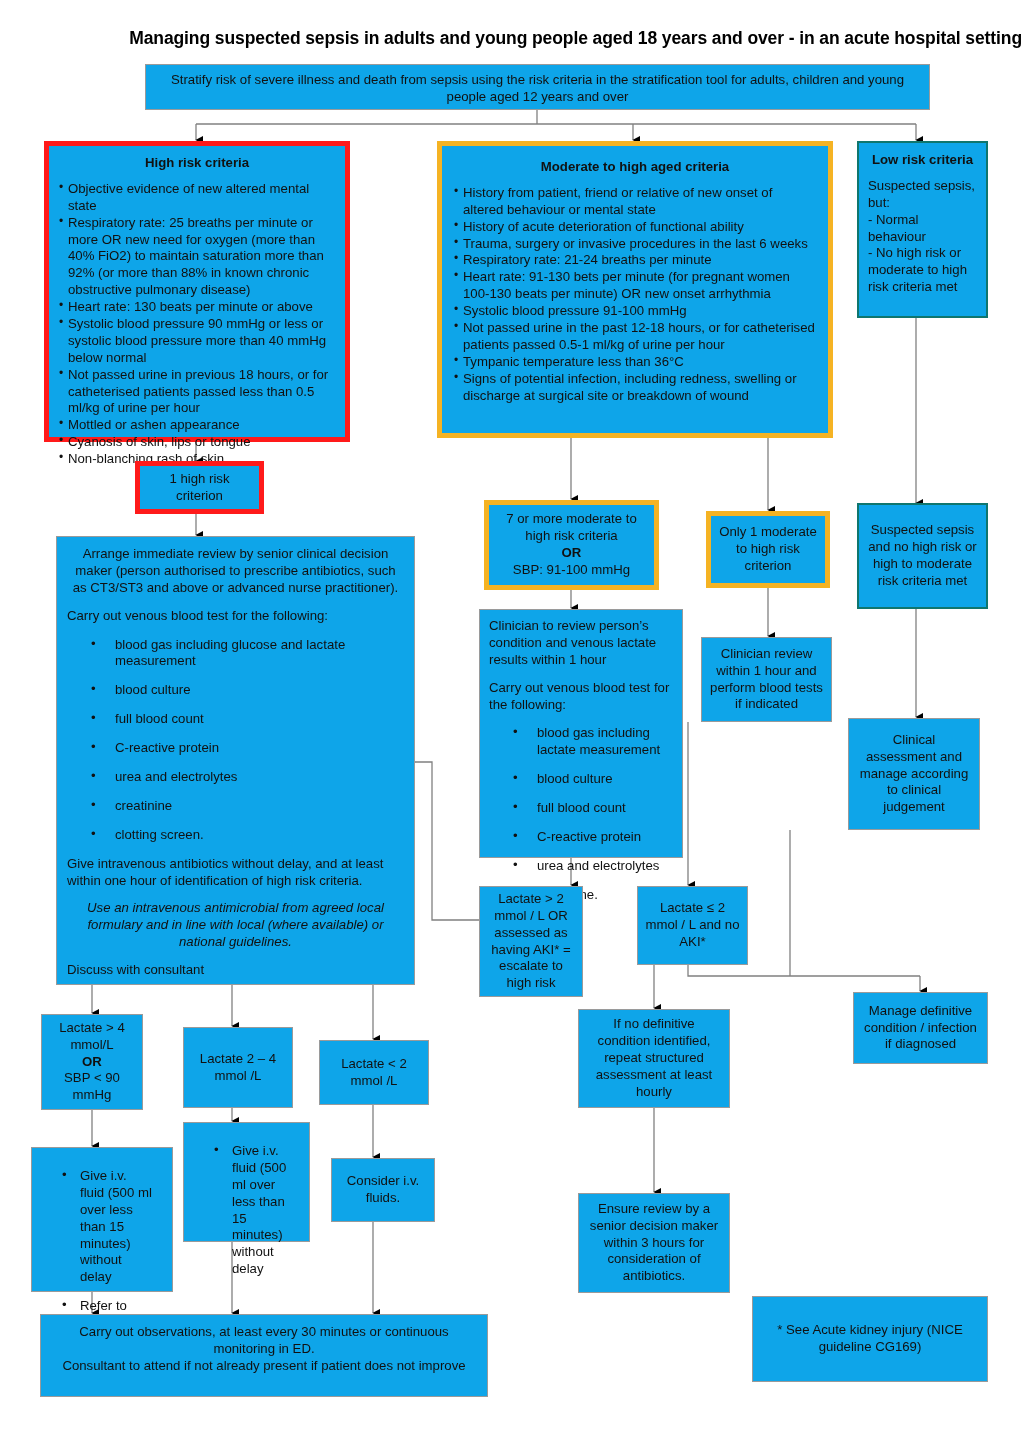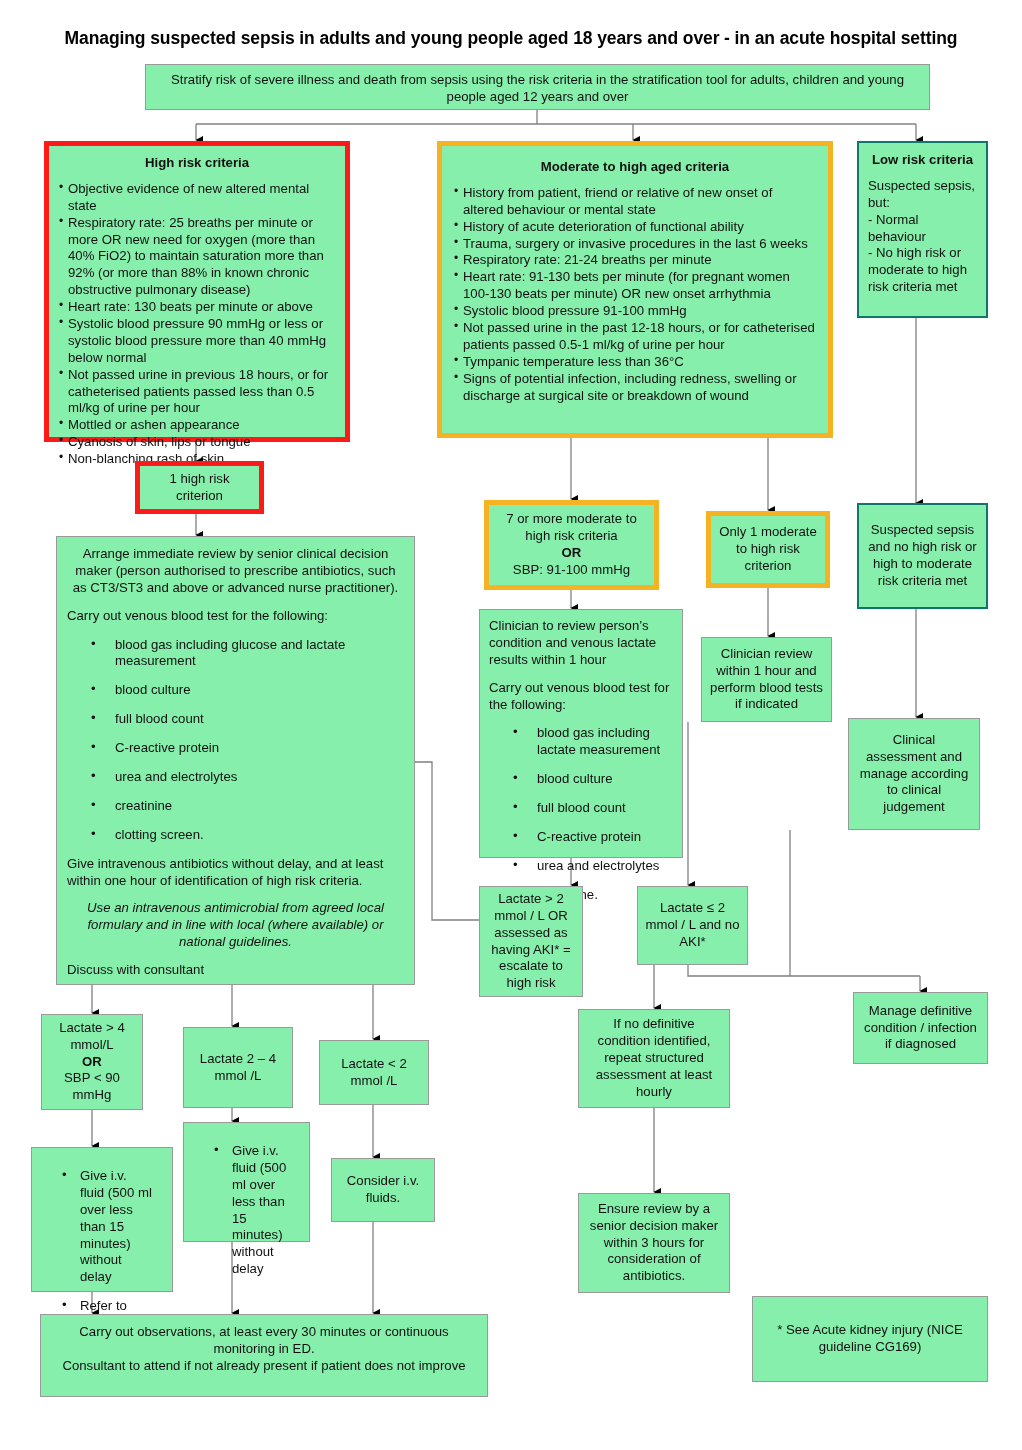--- a/index.html
+++ b/index.html
@@ -5,26 +5,26 @@
   html,body{margin:0;padding:0;background:#ffffff;}
   body{
     width:1022px;height:1450px;position:relative;overflow:hidden;
     font-family:"Liberation Sans","DejaVu Sans",sans-serif;
     color:#111111;
   }
   #canvas{position:absolute;left:0;top:0;width:1022px;height:1450px;}
   svg.links{position:absolute;left:0;top:0;width:1022px;height:1450px;pointer-events:none;}
 
   .title{
-    position:absolute;left:0;top:28px;width:1022px;text-align:center;
+    position:absolute;left:0;top:28px;width:1022px;text-align:right;
     font-size:17.5px;font-weight:700;letter-spacing:-0.1px;color:#000;
   }
 
   .box{
-    position:absolute;box-sizing:border-box;background:#86efac;
+    position:absolute;box-sizing:border-box;background:#0ea5e9;
     border:1px solid #9a9a9a;font-size:13.2px;line-height:1.28;
     color:#111;padding:5px 7px;
   }
   .box.center{text-align:center;}
   .box.thickred{border:5px solid #ff1a1a;}
   .box.thickamber{border:5px solid #f5b323;}
   .box.thickgreen{border:2px solid #0f766e;}
 
   .hdr{font-weight:700;text-align:center;display:block;margin-bottom:9px;}
   .bullets{margin:0;padding:0;list-style:none;}

